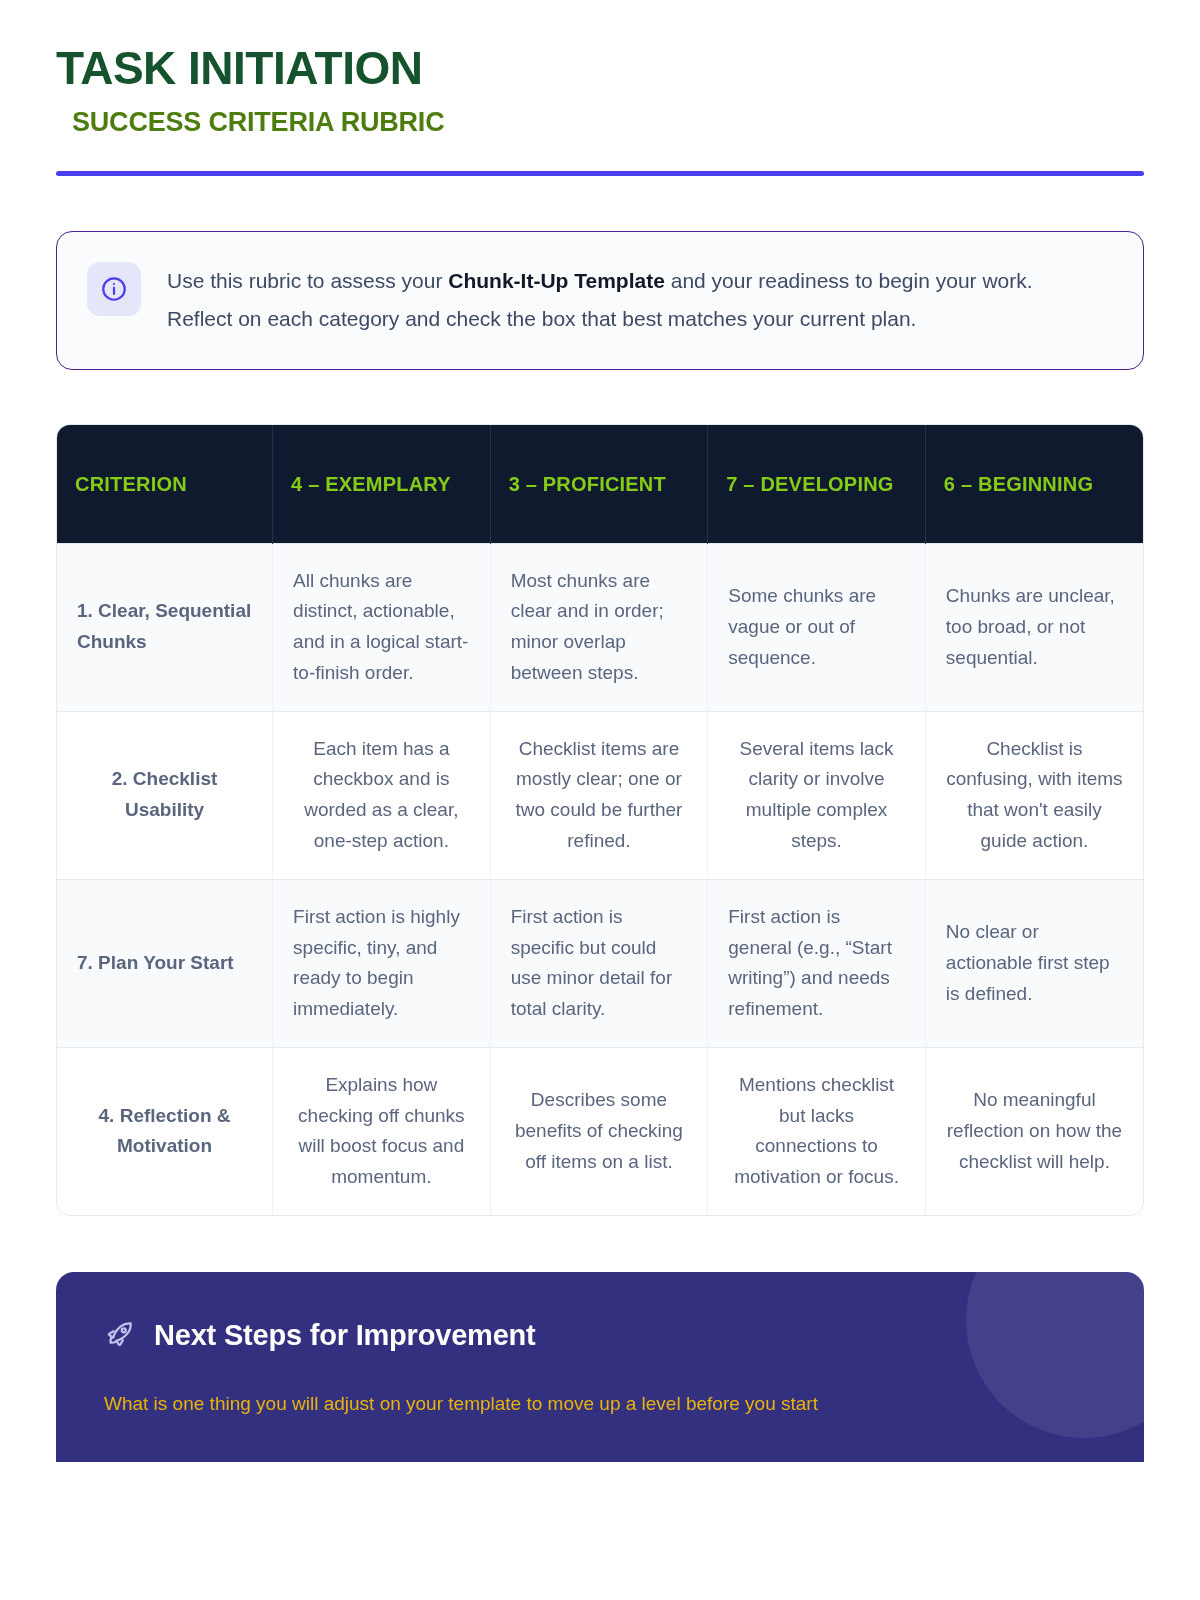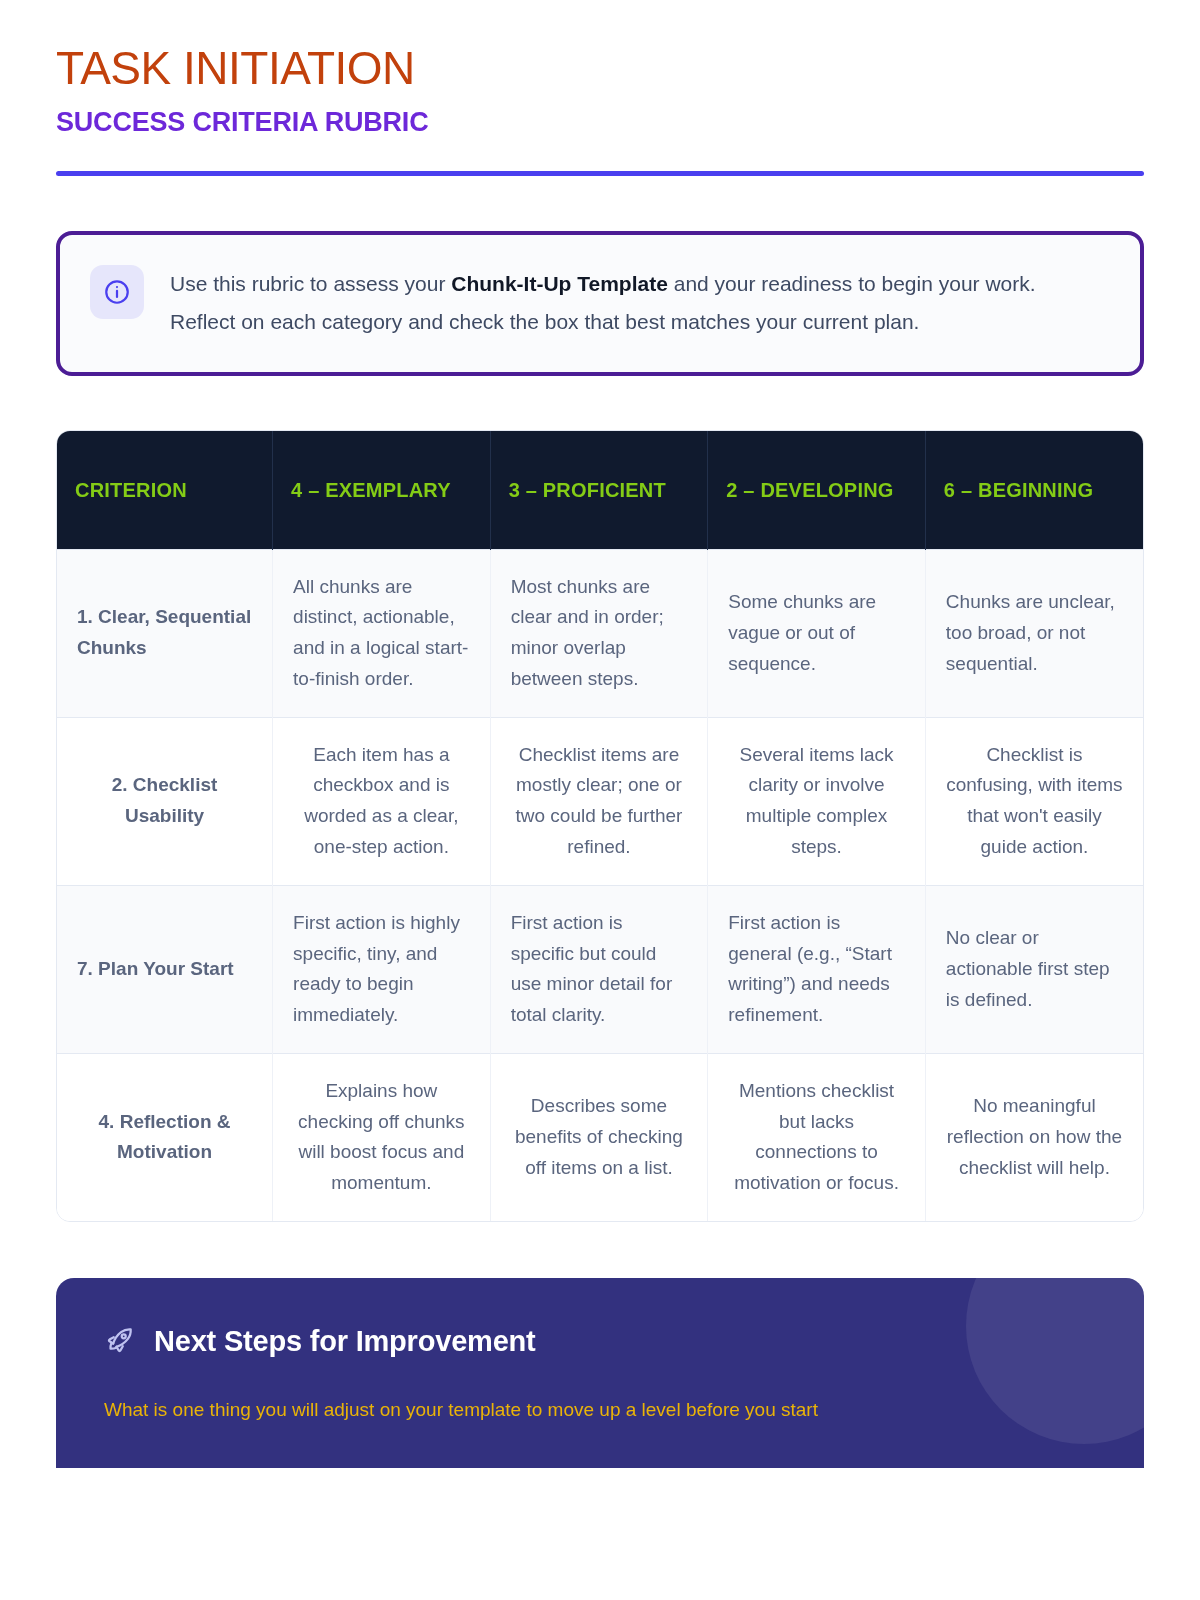--- a/index.html
+++ b/index.html
@@ -24,33 +24,34 @@
     display: flex;
     align-items: flex-start;
     justify-content: space-between;
     padding-top: 44px;
   }
 
   .title-block { flex: 0 0 auto; }
 
   .main-title {
     font-size: 46px;
-    font-weight: 400;
+    font-weight: 700;
     letter-spacing: -0.5px;
-    color: #c2410c;
+    color: #14532d;
     line-height: 1.08;
   }
 
   .sub-title {
     margin-top: 14px;
     font-size: 27px;
     font-weight: 700;
     letter-spacing: -0.2px;
-    color: #6d28d9;
+    color: #4d7c0f;
     line-height: 1.1;
+    margin-left: 16px;
   }
 
   .meta-block {
     text-align: right;
     padding-top: 60px;
     font-size: 17px;
     font-weight: 700;
     letter-spacing: 0.4px;
     color: #93A0BC;
     line-height: 1.75;
@@ -65,21 +66,21 @@
     background: #4A3FEF;
   }
 
   
   .callout {
     margin-top: 55px;
     display: flex;
     align-items: flex-start;
     gap: 26px;
     padding: 30px 32px 32px 30px;
-    border: 4px solid #4c1d95;
+    border: 1px solid #4c1d95;
     border-radius: 16px;
     background: #FAFBFD;
   }
 
   .callout-icon {
     flex: 0 0 auto;
     width: 54px;
     height: 54px;
     border-radius: 13px;
     background: #E6E6FB;
@@ -228,21 +229,21 @@
         <col class="c-level">
           <col class="c-level">
           <col class="c-level">
           <col class="c-level">
       </colgroup>
       <thead>
         <tr>
           <th>CRITERION</th>
           <th>4 – EXEMPLARY</th>
           <th>3 – PROFICIENT</th>
-          <th>2 – DEVELOPING</th>
+          <th>7 – DEVELOPING</th>
           <th>6 – BEGINNING</th>
         </tr>
       </thead>
       <tbody>
         <tr class="tint">
           <td class="criterion">1. Clear, Sequential Chunks</td>
           <td>All chunks are distinct, actionable, and in a logical start-to-finish order.</td>
           <td>Most chunks are clear and in order; minor overlap between steps.</td>
           <td>Some chunks are vague or out of sequence.</td>
           <td>Chunks are unclear, too broad, or not sequential.</td>

